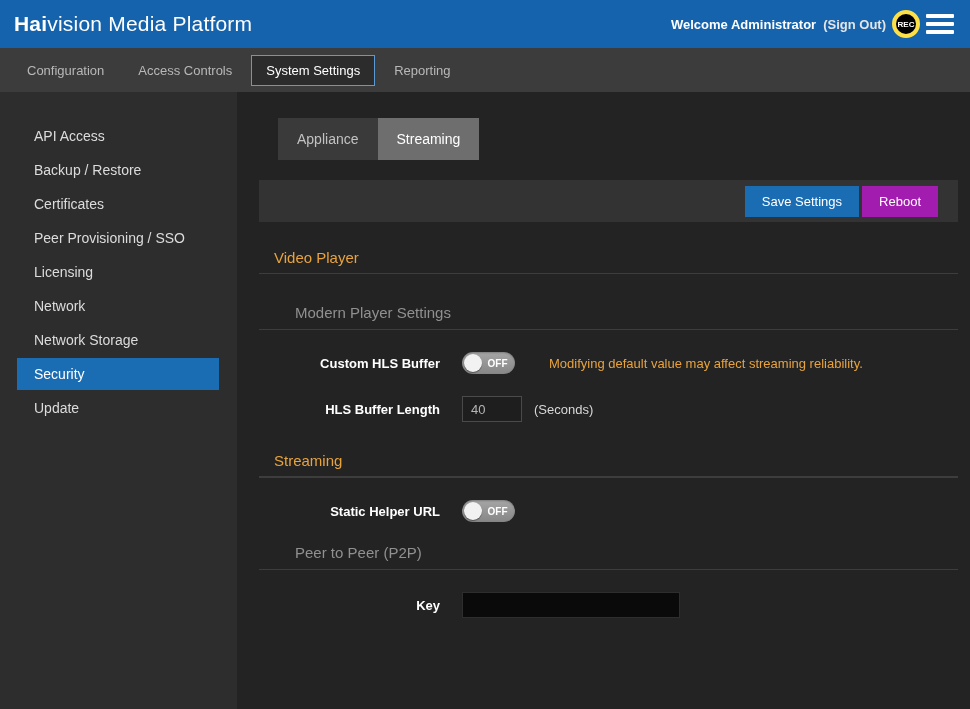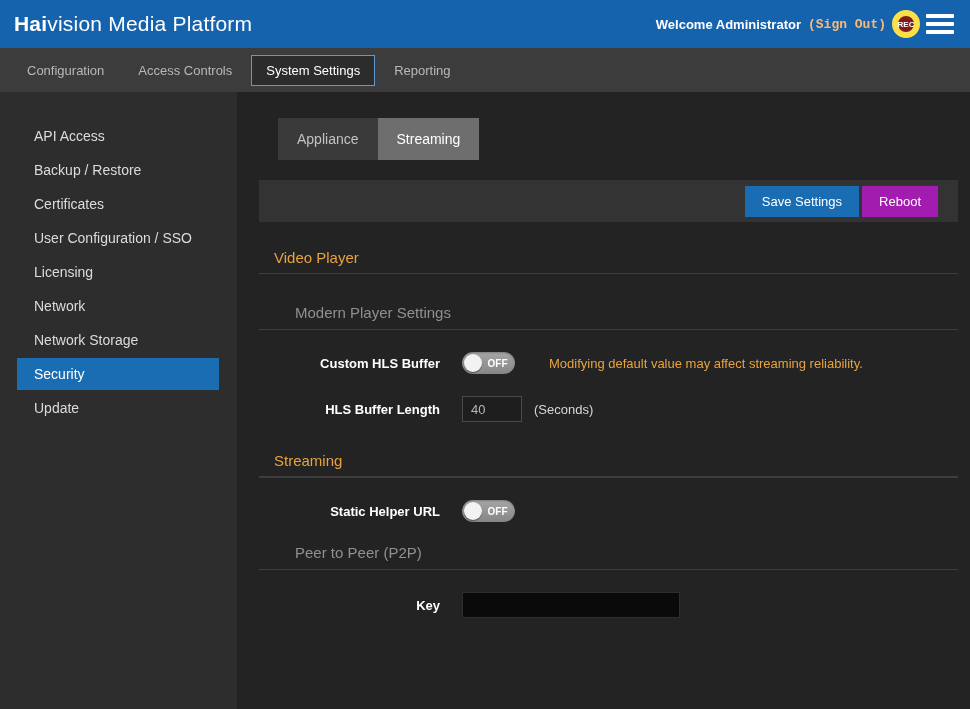--- a/index.html
+++ b/index.html
@@ -15,24 +15,24 @@
     height:48px;
     background:#1563ac;
     display:flex;
     align-items:center;
     padding:0 16px 0 14px;
   }
   .brand { color:#fff; font-size:21px; letter-spacing:0.2px; }
   .brand .bold { font-weight:bold; }
   .header-right { margin-left:auto; display:flex; align-items:center; gap:6px; }
   .welcome-wrap { display:flex; gap:7px; color:#fff; font-size:13px; font-weight:bold; }
-  .signout { color:#fdba74; text-decoration:none; cursor:pointer;font-family:Liberation Mono, monospace; }
+  .signout { color:#e5e5e5; text-decoration:none; cursor:pointer; }
   .rec-badge {
     width:28px; height:28px; border-radius:50%;
-    border:6px solid #fde047; background:#7f1d1d;
+    border:4px solid #fde047; background:#000000;
     color:#fff; font-size:8px; font-weight:bold;
     display:flex; align-items:center; justify-content:center;
   }
   .menu-icon { width:28px; display:flex; flex-direction:column; gap:4px; cursor:pointer; }
   .menu-icon span { display:block; height:4px; background:#fff; border-radius:1px; }
 
   
   .nav {
     height:44px;
     background:#3c3c3c;
@@ -183,21 +183,21 @@
   <div class="nav-item active">System Settings</div>
   <div class="nav-item">Reporting</div>
 </div>
 
 <div class="layout">
 
   <aside class="sidebar">
     <div class="side-item">API Access</div>
     <div class="side-item">Backup / Restore</div>
     <div class="side-item">Certificates</div>
-    <div class="side-item">User Configuration / SSO</div>
+    <div class="side-item">Peer Provisioning / SSO</div>
     <div class="side-item">Licensing</div>
     <div class="side-item">Network</div>
     <div class="side-item">Network Storage</div>
     <div class="side-item selected">Security</div>
     <div class="side-item">Update</div>
   </aside>
 
   <main class="main">
 
     <div class="tabs">

